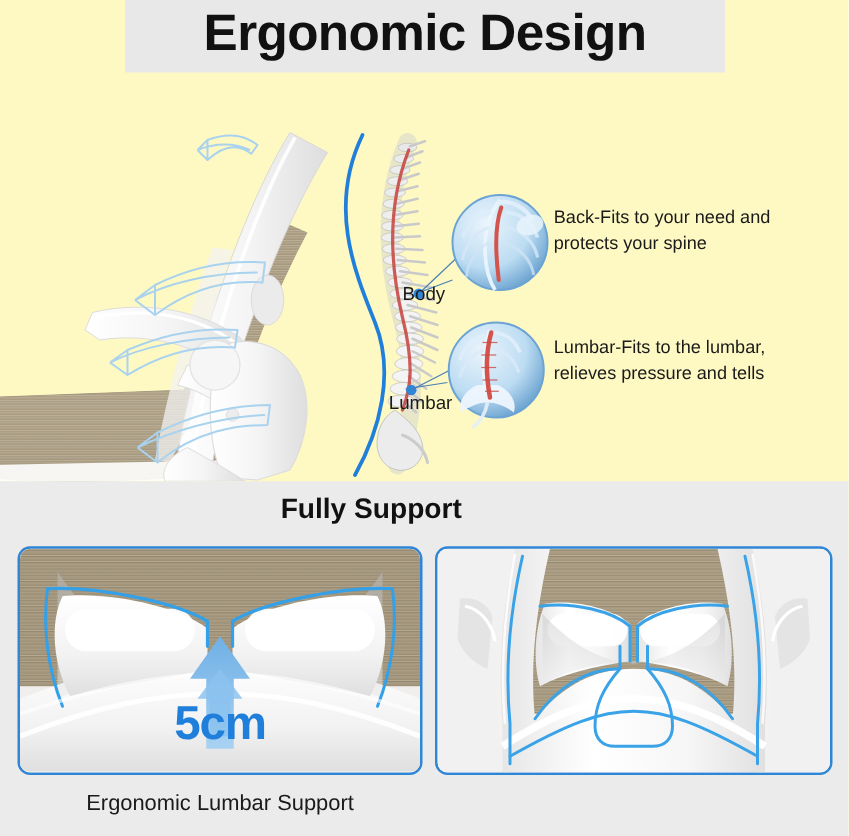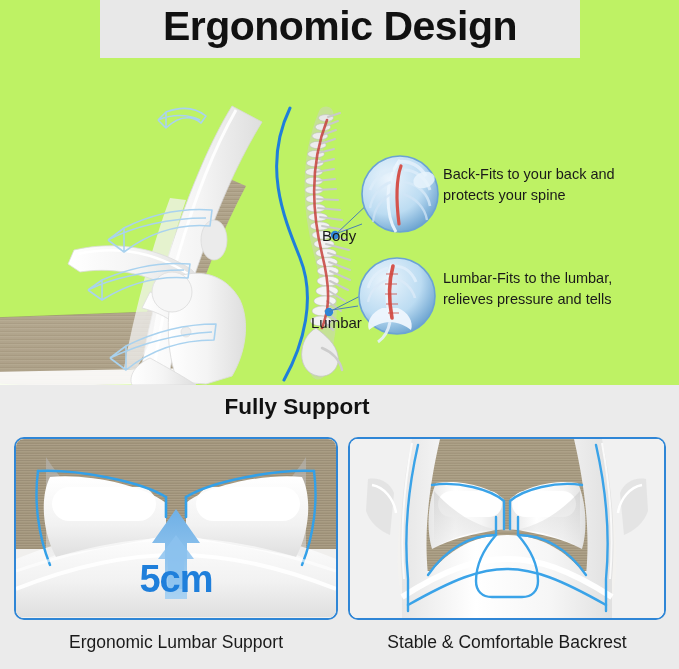--- a/index.html
+++ b/index.html
@@ -9,21 +9,21 @@
   }
   body {
     font-family: "Liberation Sans", sans-serif;
     -webkit-font-smoothing: antialiased;
   }
   #page {
     position: relative;
     width: 679px;
     height: 669px;
     overflow: hidden;
-    background: #bef264;
+    background: #fef9c3;
   }
 
   
   .title-band {
     position: absolute;
     left: 100px;
     top: 0px;
     width: 480px;
     height: 58px;
     background: #e8e8e8;
@@ -388,21 +388,21 @@
       <g stroke="#4a7fb5" stroke-width="1" fill="none">
         <line x1="338" y1="133" x2="362" y2="124"></line>
         <line x1="332" y1="210" x2="358" y2="206"></line>
       </g>
     </svg>
   </div>
 
   <div class="spine-label label-back">Body</div>
   <div class="spine-label label-lumbar">Lumbar</div>
 
-  <div class="callout callout-back">Back-Fits to your back and
+  <div class="callout callout-back">Back-Fits to your need and
 protects your spine</div>
   <div class="callout callout-lumbar">Lumbar-Fits to the lumbar,
 relieves pressure and tells</div>
 
   <div class="lower"></div>
   <div class="section-title">Fully Support</div>
 
   <div class="panel panel-left">
     <svg width="320" height="179" viewBox="0 0 320 179" xmlns="http://www.w3.org/2000/svg">
       <defs>
@@ -527,15 +527,14 @@
         <path d="M146,96 C132,112 126,126 126,142 C126,152 132,158 142,158
                  L172,158 C182,158 188,152 188,142 C188,126 182,112 168,96"></path>
       </g>
 
       <path d="M62,4 C54,48 50,96 54,140" fill="none" stroke="#ffffff" stroke-width="2" opacity="0.8"></path>
       <path d="M252,4 C260,48 264,96 260,140" fill="none" stroke="#ffffff" stroke-width="2" opacity="0.8"></path>
     </svg>
   </div>
 
   <div class="panel-caption caption-left">Ergonomic Lumbar Support</div>
-  <div class="panel-caption caption-right">Stable &amp; Comfortable Backrest</div>
 
 </div>
 
 </body></html>

